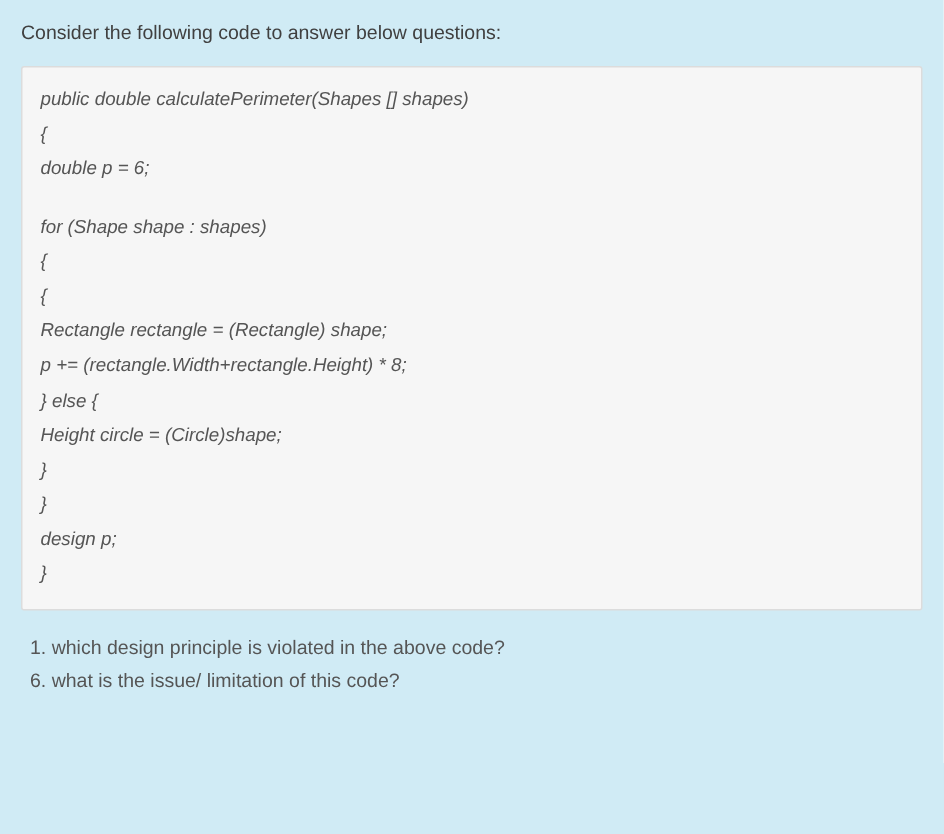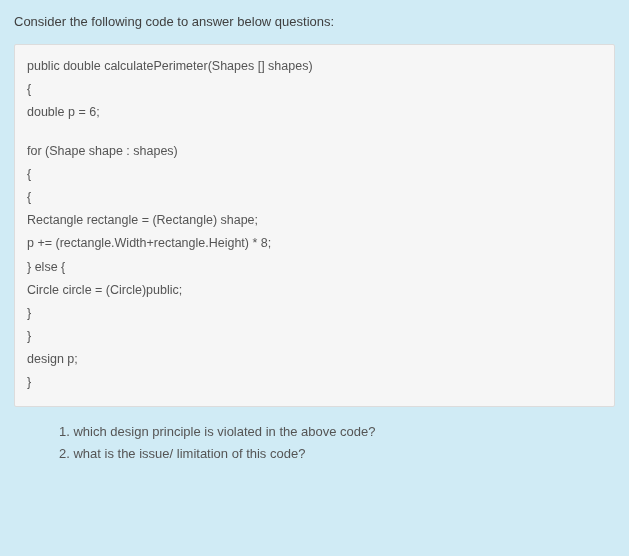--- a/index.html
+++ b/index.html
@@ -16,58 +16,59 @@
     color: #404040;
     font-size: 13px;
     margin-bottom: 12px;
   }
   .code-box {
     background: #f6f6f6;
     border: 1px solid #dcdcdc;
     border-radius: 2px;
     padding: 10px 12px 12px 12px;
     margin-bottom: 14px;
+    font-style: italic;
   }
   .stanza { margin-bottom: 16px; }
   .stanza:last-child { margin-bottom: 0; }
   .cl {
     font-size: 12.5px;
     color: #555;
     line-height: 1.85;
     white-space: pre-wrap;
   }
   .questions {
     color: #555;
     font-size: 13px;
     padding-left: 6px;
   }
-  .q-line { line-height: 1.7; margin-left: 39px; }
+  .q-line { line-height: 1.7; }
 </style>
 </head>
 <body>
 
 <div class="prompt">Consider the following code to answer below questions:</div>
 
 <div class="code-box" id="code-box">
     <div class="stanza">
       <div class="cl">public double calculatePerimeter(Shapes [] shapes)</div>
       <div class="cl">{</div>
       <div class="cl">double p = 6;</div>
     </div>
     <div class="stanza">
       <div class="cl">for (Shape shape : shapes)</div>
       <div class="cl">{</div>
       <div class="cl">{</div>
       <div class="cl">Rectangle rectangle = (Rectangle) shape;</div>
       <div class="cl">p += (rectangle.Width+rectangle.Height) * 8;</div>
       <div class="cl">} else {</div>
-      <div class="cl">Circle circle = (Circle)public;</div>
+      <div class="cl">Height circle = (Circle)shape;</div>
       <div class="cl">}</div>
       <div class="cl">}</div>
       <div class="cl">design p;</div>
       <div class="cl">}</div>
     </div>
   </div>
 
 <div class="questions" id="questions">
     <div class="q-line">1. which design principle is violated in the above code?</div>
-    <div class="q-line">2. what is the issue/ limitation of this code?</div>
+    <div class="q-line">6. what is the issue/ limitation of this code?</div>
   </div>
 
 </body></html>

